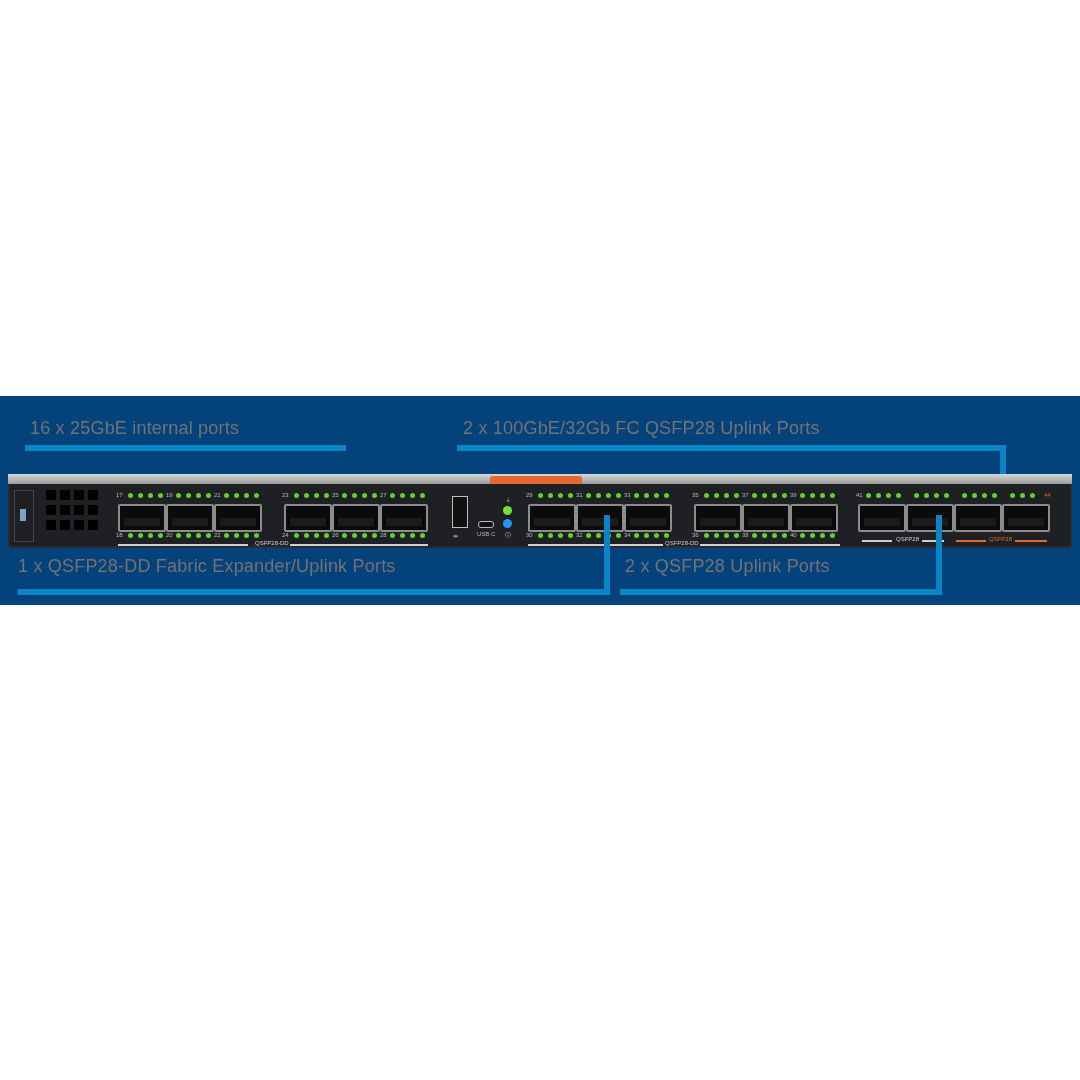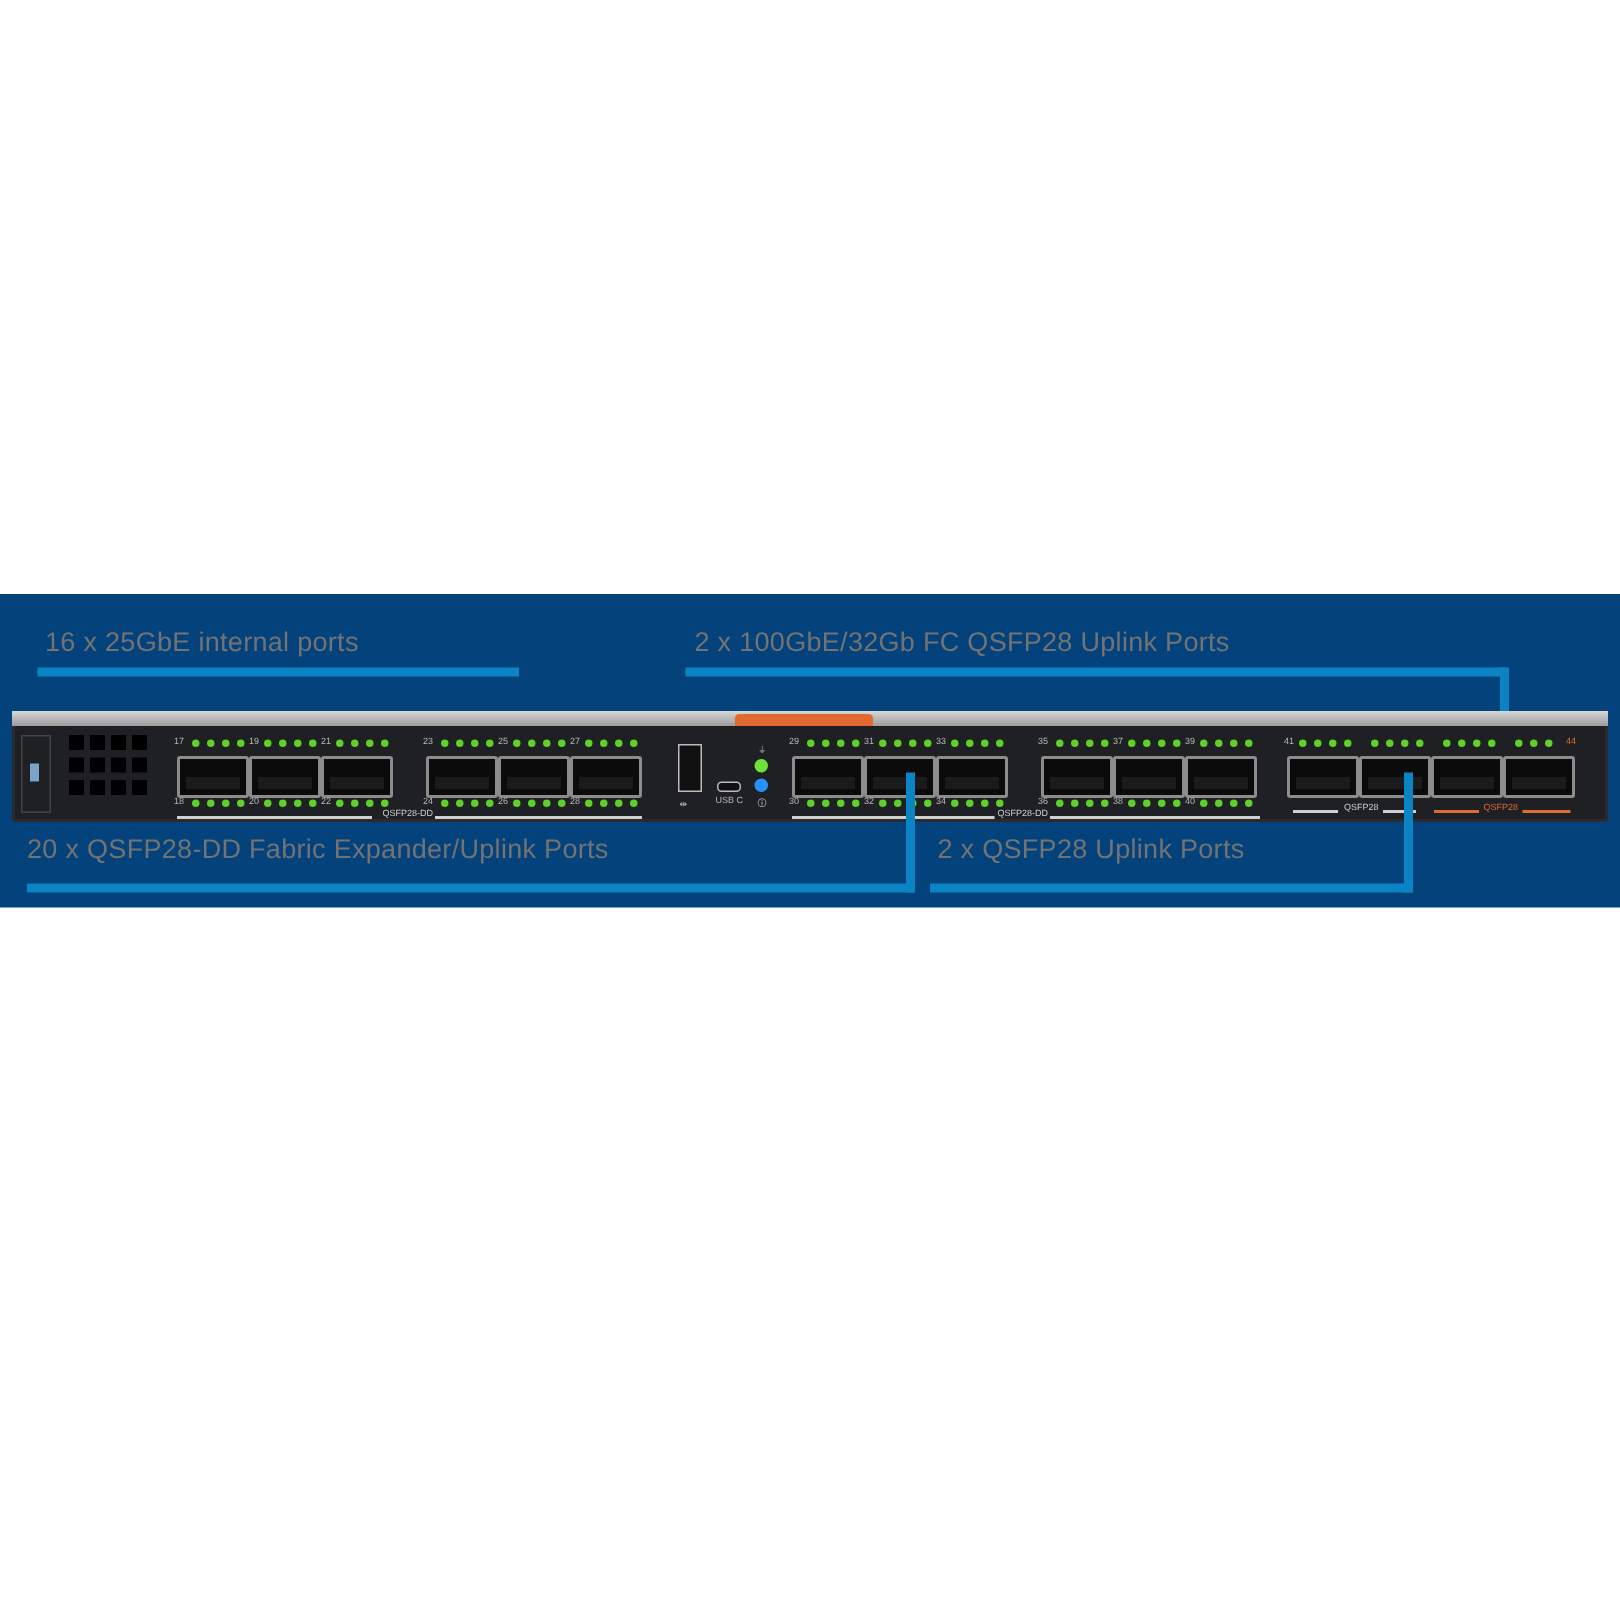--- a/index.html
+++ b/index.html
@@ -244,17 +244,17 @@
 <div class="tagline" style="left:862px; top:540px; width:30px;"></div>
 <span class="grouptag" style="left:896px; top:536px;">QSFP28</span>
 <div class="tagline" style="left:922px; top:540px; width:22px;"></div>
 <div class="tagline" style="left:956px; top:540px; width:30px; background:#e06a30;"></div>
 <span class="grouptag" style="left:989px; top:536px; color:#e06a30;">QSFP28</span>
 <div class="tagline" style="left:1015px; top:540px; width:32px; background:#e06a30;"></div>
 
 <div class="line" style="left:604px; top:515px; width:6px; height:80px;"></div>
 <div class="line" style="left:936px; top:515px; width:6px; height:80px;"></div>
 
-<div class="label" style="left:18px; top:551px;">20 x QSFP28-DD Fabric Expander/Uplink Ports</div>
+<div class="label" style="left:18px; top:551px;">1 x QSFP28-DD Fabric Expander/Uplink Ports</div>
 <div class="line" style="left:18px; top:589px; width:592px; height:6px;"></div>
 
 <div class="label" style="left:625px; top:551px;">2 x QSFP28 Uplink Ports</div>
 <div class="line" style="left:620px; top:589px; width:322px; height:6px;"></div>
 
 </body></html>

